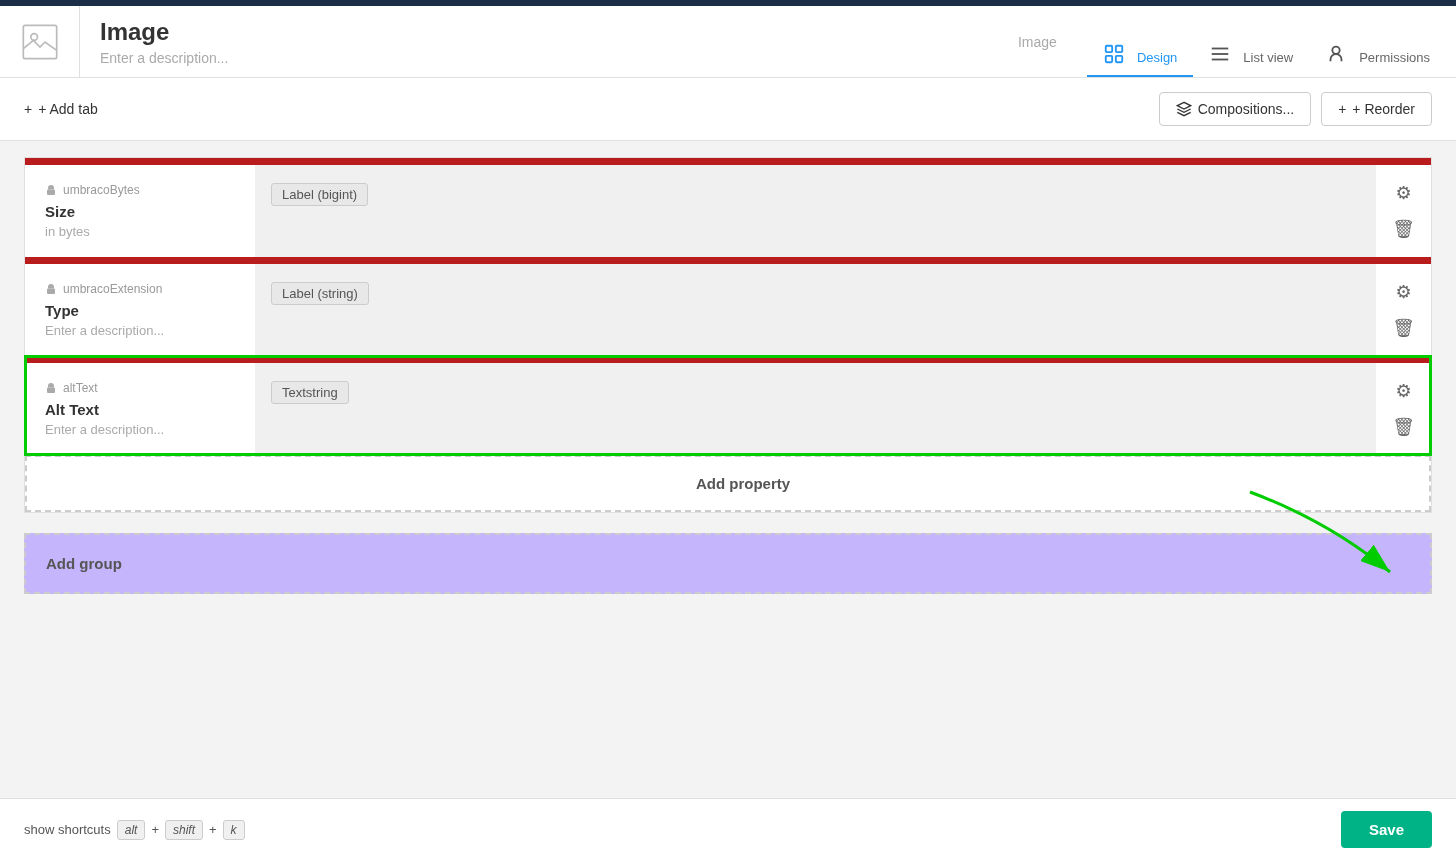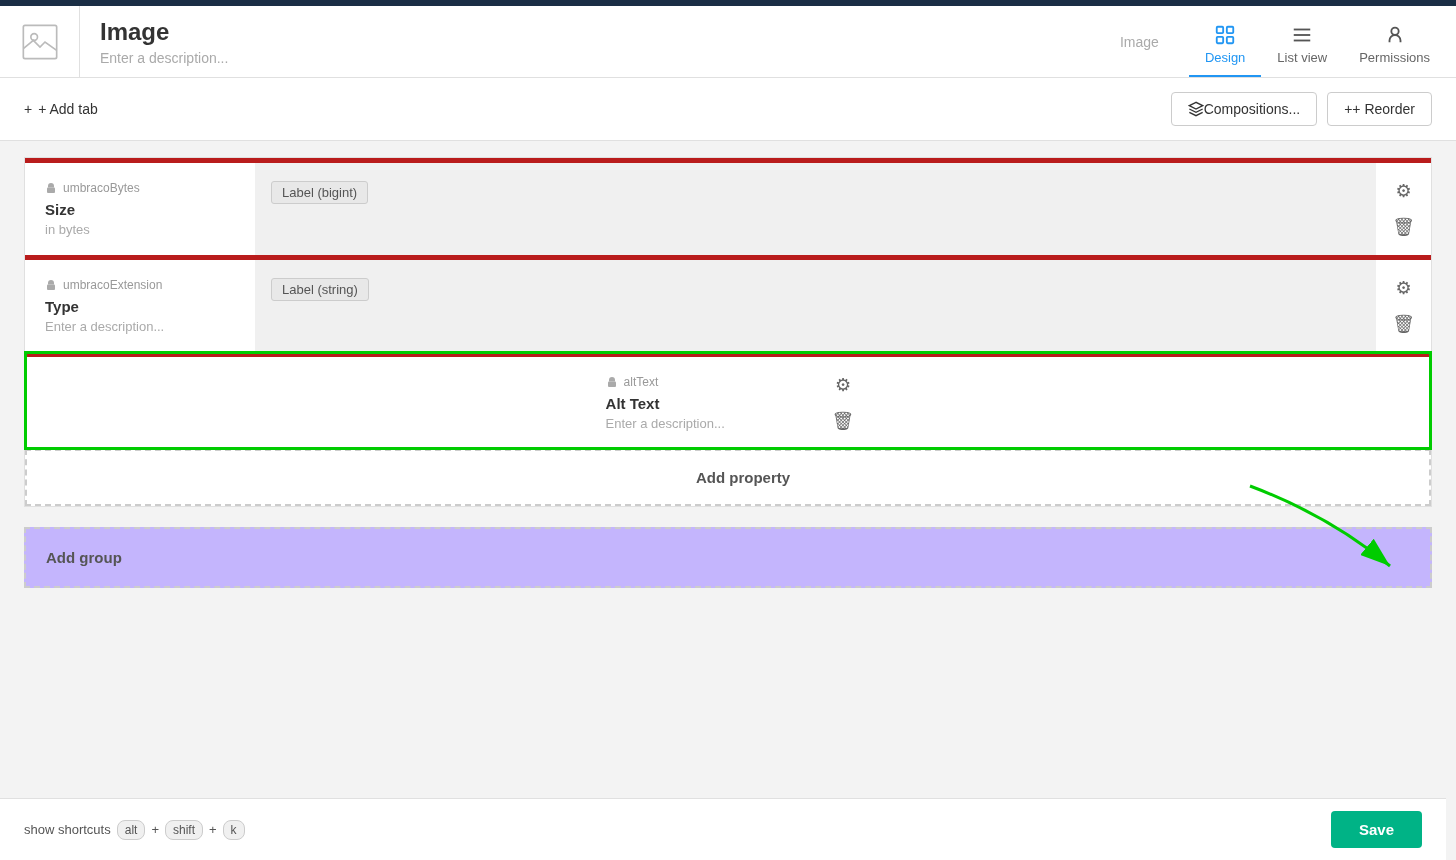--- a/index.html
+++ b/index.html
@@ -8,49 +8,49 @@
     .top-bar { background: #1a2e45; height: 6px; width: 100%; }
 
     .header { display: flex; align-items: stretch; background: #fff; border-bottom: 1px solid #e0e0e0; height: 72px; }
     .header-icon { width: 80px; display: flex; align-items: center; justify-content: center; border-right: 1px solid #e0e0e0; }
     .header-icon svg { width: 40px; height: 40px; color: #ccc; }
     .header-content { flex: 1; padding: 16px 20px; display: flex; flex-direction: column; justify-content: center; }
     .header-title { font-size: 24px; font-weight: 600; color: #333; }
     .header-subtitle { font-size: 14px; color: #aaa; margin-top: 4px; }
     .header-type { display: flex; align-items: center; padding: 0 20px; color: #aaa; font-size: 14px; }
     .header-tabs { display: flex; align-items: flex-end; padding: 0 10px; }
-    .header-tab { display: flex; flex-direction: column; align-items: center; padding: 10px 16px; cursor: pointer; color: #666; font-size: 13px; gap: 4px; border-bottom: 2px solid transparent; text-decoration: none; }
+    .header-tab { display: flex; flex-direction: row; align-items: flex-end; padding: 10px 16px; cursor: pointer; color: #666; font-size: 13px; gap: 12px; border-bottom: 2px solid transparent; text-decoration: none; }
     .header-tab.active { color: #2196f3; border-bottom: 2px solid #2196f3; }
     .header-tab svg { width: 22px; height: 22px; }
 
     .toolbar { display: flex; align-items: center; justify-content: space-between; padding: 14px 24px; background: #fff; border-bottom: 1px solid #e0e0e0; }
     .add-tab-btn { display: flex; align-items: center; gap: 6px; color: #333; font-size: 14px; cursor: pointer; background: none; border: none; }
     .toolbar-right { display: flex; gap: 10px; }
-    .toolbar-btn { display: flex; align-items: center; padding: 8px 16px; border: 1px solid #ccc; background: #fff; border-radius: 4px; font-size: 14px; cursor: pointer; color: #333; }
+    .toolbar-btn { display: flex; align-items: center; gap: 6px; padding: 8px 16px; border: 1px solid #ccc; background: #fff; border-radius: 4px; font-size: 14px; cursor: pointer; color: #333; }
 
     .content { padding: 0 24px; }
-    .property-row { display: flex; align-items: stretch; border-top: 5px solid #b91c1c; background: #fff; position: relative; justify-content: center; }
+    .property-row { display: flex; align-items: stretch; border-top: 7px solid #b91c1c; background: #fff; position: relative; }
     .property-row.highlighted { outline: 3px solid #00cc00; outline-offset: -2px; }
     .property-left { width: 230px; min-width: 230px; padding: 18px 20px; }
     .property-alias { display: flex; align-items: center; gap: 6px; font-size: 12px; color: #999; margin-bottom: 6px; }
     .property-name { font-size: 15px; font-weight: 600; color: #333; }
     .property-desc { font-size: 13px; color: #aaa; margin-top: 4px; }
     .property-editor { flex: 1; padding: 18px 16px; background: #f0f0f0; }
     .property-badge { display: inline-block; background: #e8e8e8; border: 1px solid #ccc; border-radius: 3px; padding: 3px 10px; font-size: 13px; color: #555; }
     .property-actions { display: flex; flex-direction: column; align-items: center; justify-content: center; gap: 14px; padding: 0 16px; background: #fff; }
     .action-btn { background: none; border: none; cursor: pointer; color: #666; font-size: 18px; }
 
     .add-property-row { border: 2px dashed #ccc; background: #fff; margin: 0; display: flex; align-items: center; justify-content: center; padding: 18px; cursor: pointer; }
     .add-property-btn { font-size: 15px; font-weight: 600; color: #555; background: none; border: none; cursor: pointer; margin-left: 30px; }
     .add-group-row { border: 2px dashed #ccc; background: #c4b5fd; width: 100%; display: flex; align-items: center; justify-content: flex-start; padding: 20px; cursor: pointer; }
     .add-group-btn { font-size: 15px; font-weight: 600; color: #555; background: none; border: none; cursor: pointer; }
 
-    .footer { display: flex; align-items: center; justify-content: space-between; padding: 12px 24px; background: #fff; border-top: 1px solid #e0e0e0; position: fixed; bottom: 0; left: 0; right: 10px; }
+    .footer { display: flex; align-items: center; justify-content: space-between; padding: 12px 24px; background: #fff; border-top: 1px solid #e0e0e0; position: fixed; bottom: 0; left: 0; right: 0; }
     .shortcuts { display: flex; align-items: center; gap: 6px; font-size: 13px; color: #555; }
-    .key-badge { background: #f0f0f0; border: 1px solid #ccc; border-radius: 8px; padding: 2px 7px; font-size: 12px; }
+    .key-badge { background: #f0f0f0; border: 1px solid #ccc; border-radius: 3px; padding: 2px 7px; font-size: 12px; font-style: italic; }
     .save-btn { background: #00b386; color: #fff; border: none; border-radius: 4px; padding: 10px 28px; font-size: 15px; font-weight: 700; cursor: pointer; }
 
     .main-wrapper { margin-bottom: 60px; }
 
     .group-container { background: #fff; border: 1px solid #e0e0e0; margin: 0 0 20px 0; }
   </style>
 </head>
 <body>
 
 <div class="top-bar"></div>
@@ -168,20 +168,23 @@
           <div class="property-alias">
             <svg width="12" height="12" viewBox="0 0 24 24" fill="#aaa">
                 <path d="M18 11H6V8a6 6 0 0112 0v3z"></path>
                 <rect x="4" y="11" width="16" height="11" rx="2"></rect>
               </svg>
             <span>altText</span>
           </div>
           <div class="property-name">Alt Text</div>
           <div class="property-desc">Enter a description...</div>
         </div>
+        <div class="property-editor" style="min-height:90px;">
+          <span class="property-badge">Textstring</span>
+        </div>
         <div class="property-actions">
           <button class="action-btn">⚙</button>
           <button class="action-btn">🗑</button>
         </div>
       </div>
 
       <div class="add-property-row">
         <button class="add-property-btn">Add property</button>
       </div>
 

